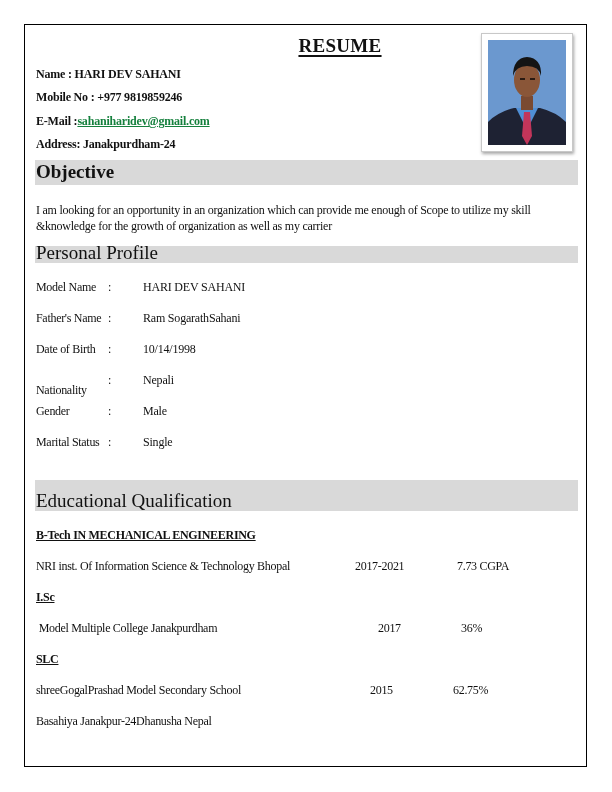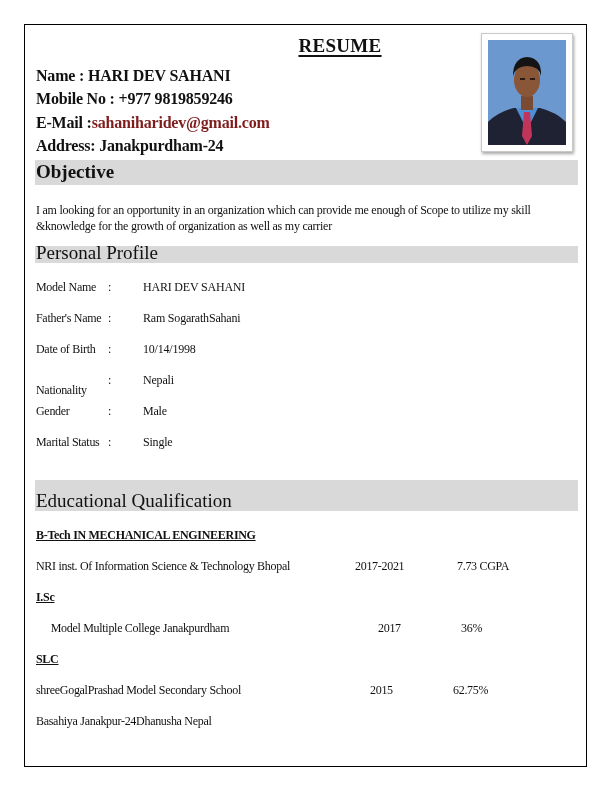--- a/index.html
+++ b/index.html
@@ -4,22 +4,22 @@
 <style>
   html, body { margin: 0; padding: 0; background: #ffffff; }
   body { width: 612px; height: 792px; position: relative; overflow: hidden;
          font-family: "Liberation Serif", "DejaVu Serif", serif; color: #111; }
   .page-border { position: absolute; left: 24px; top: 24px; width: 563px; height: 743px;
                  border: 1px solid #000; box-sizing: border-box; }
   .abs { position: absolute; white-space: nowrap; }
   .title { left: 0; width: 612px; top: 35px; text-align: center; font-size: 19px; font-weight: bold;
            letter-spacing: 0.3px; padding-left: 32px; }
   .title span { text-decoration: underline; text-underline-offset: 3px; text-decoration-thickness: 2px; padding-left: 4px; }
-  .contact { left: 36px; font-size: 16px; font-weight: bold; letter-spacing: -0.2px; }
-  .email-link { color: #7f1d1d; }
+  .contact { left: 36px; font-size: 12px; font-weight: bold; letter-spacing: -0.2px; }
+  .email-link { color: #15803d; text-decoration: underline; }
   .photo-frame { position: absolute; left: 481px; top: 33px; width: 90px; height: 117px;
                  background: #fff; border: 1px solid #c8c8c8;
                  box-shadow: 1px 2px 3px rgba(0,0,0,0.35); }
   .photo { position: absolute; left: 6px; top: 6px; width: 78px; height: 105px; overflow: hidden;
            background: linear-gradient(180deg,#6f9bd0 0%,#5e8cc7 100%); }
   .bar { position: absolute; left: 35px; width: 543px; background: #d9d9d9; }
   .bar-title { position: absolute; left: 36px; }
   .h-objective { font-size: 19px; font-weight: bold; }
   .h-normal { font-size: 19px; }
   .objective-text { left: 36px; top: 202px; width: 545px; font-size: 12px; line-height: 16px;
@@ -100,21 +100,21 @@
 
 <div class="bar" style="top:480px; height:31px;"></div>
 <div class="abs bar-title h-normal" style="top:490px;">Educational Qualification</div>
 
 <div class="abs edu-head" style="top:528px;">B-Tech IN MECHANICAL ENGINEERING</div>
 <div class="abs edu-cell" style="top:559px; left:36px;">NRI inst. Of Information Science &amp; Technology Bhopal</div>
 <div class="abs edu-cell" style="top:559px; left:355px;">2017-2021</div>
 <div class="abs edu-cell" style="top:559px; left:457px;">7.73 CGPA</div>
 
 <div class="abs edu-head" style="top:590px;">I.Sc</div>
-<div class="abs edu-cell" style="top:621px; left:48px; white-space:pre;"> Model Multiple College Janakpurdham</div>
+<div class="abs edu-cell" style="top:621px; left:36px; white-space:pre;"> Model Multiple College Janakpurdham</div>
 <div class="abs edu-cell" style="top:621px; left:378px;">2017</div>
 <div class="abs edu-cell" style="top:621px; left:461px;">36%</div>
 
 <div class="abs edu-head" style="top:652px;">SLC</div>
 <div class="abs edu-cell" style="top:683px; left:36px;">shreeGogalPrashad Model Secondary School</div>
 <div class="abs edu-cell" style="top:683px; left:370px;">2015</div>
 <div class="abs edu-cell" style="top:683px; left:453px;">62.75%</div>
 <div class="abs edu-cell" style="top:714px; left:36px;">Basahiya Janakpur-24Dhanusha Nepal</div>
 
 </body></html>

